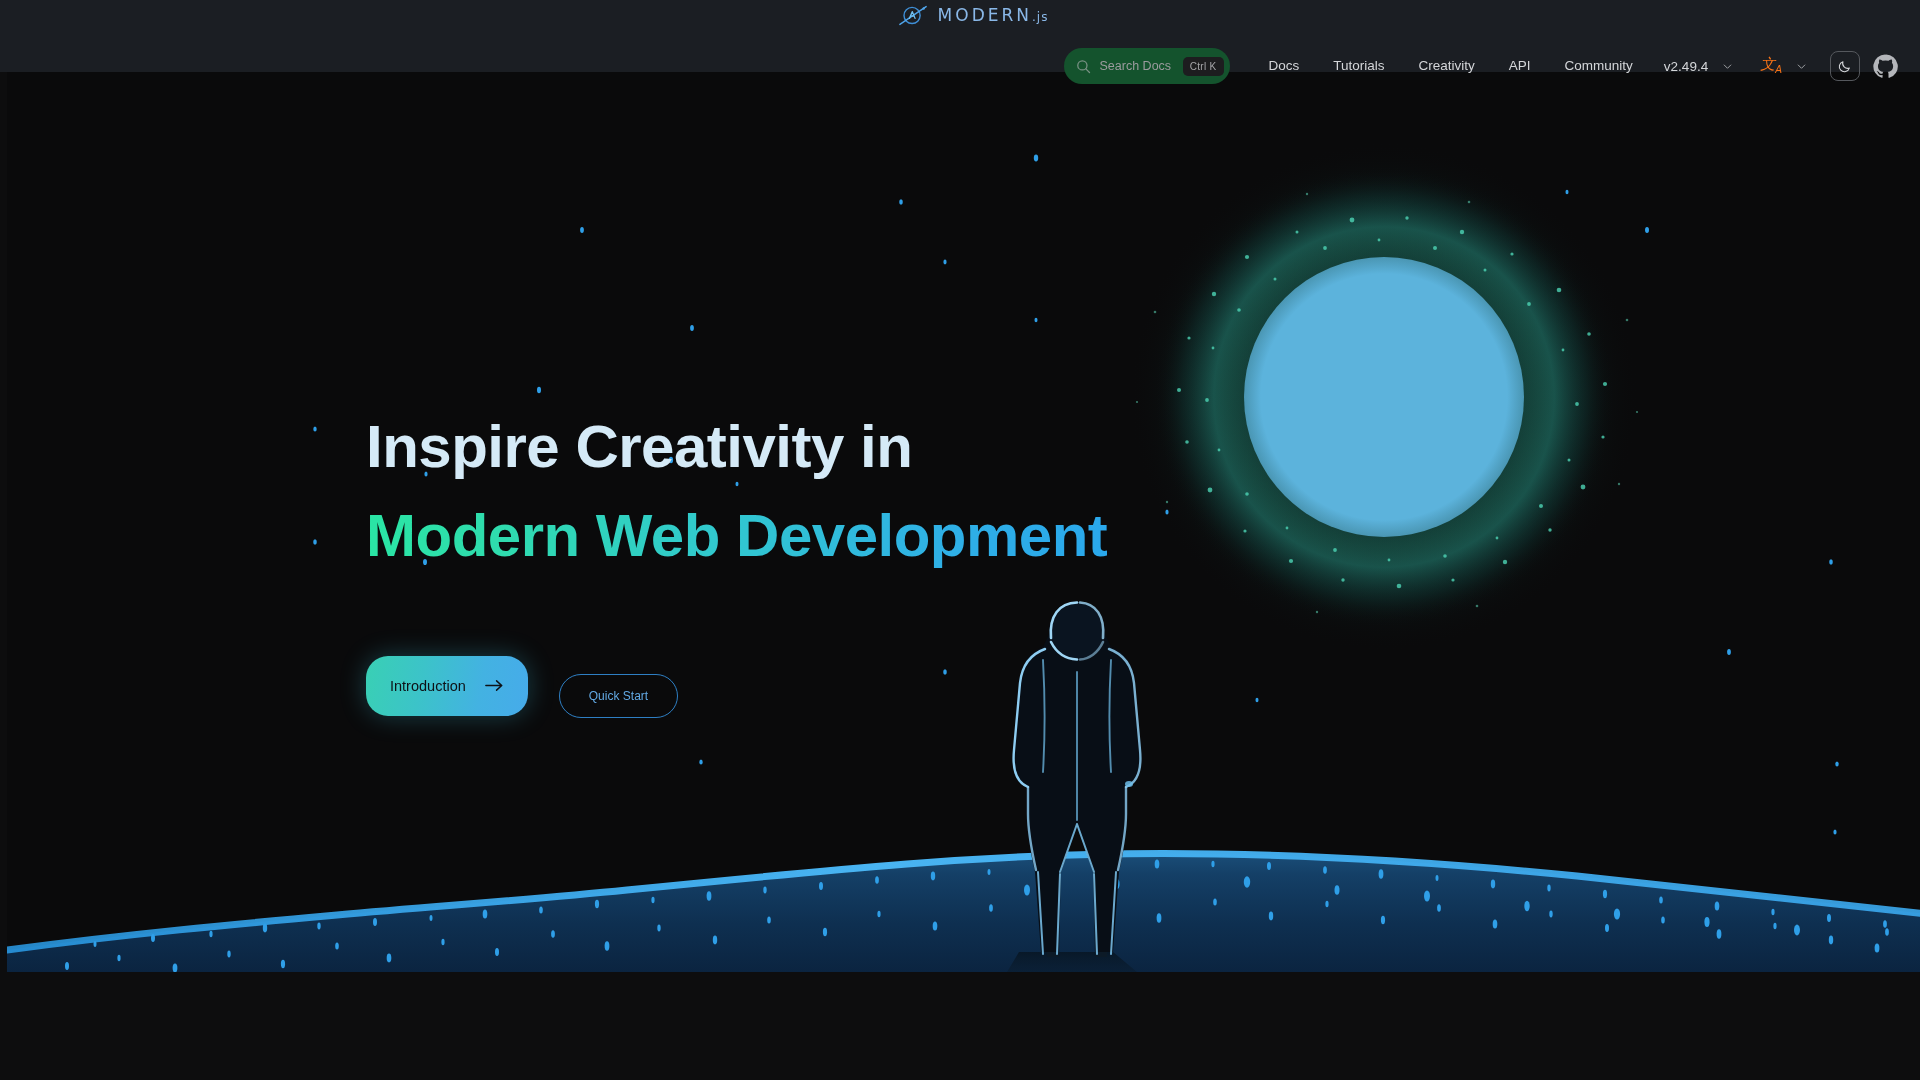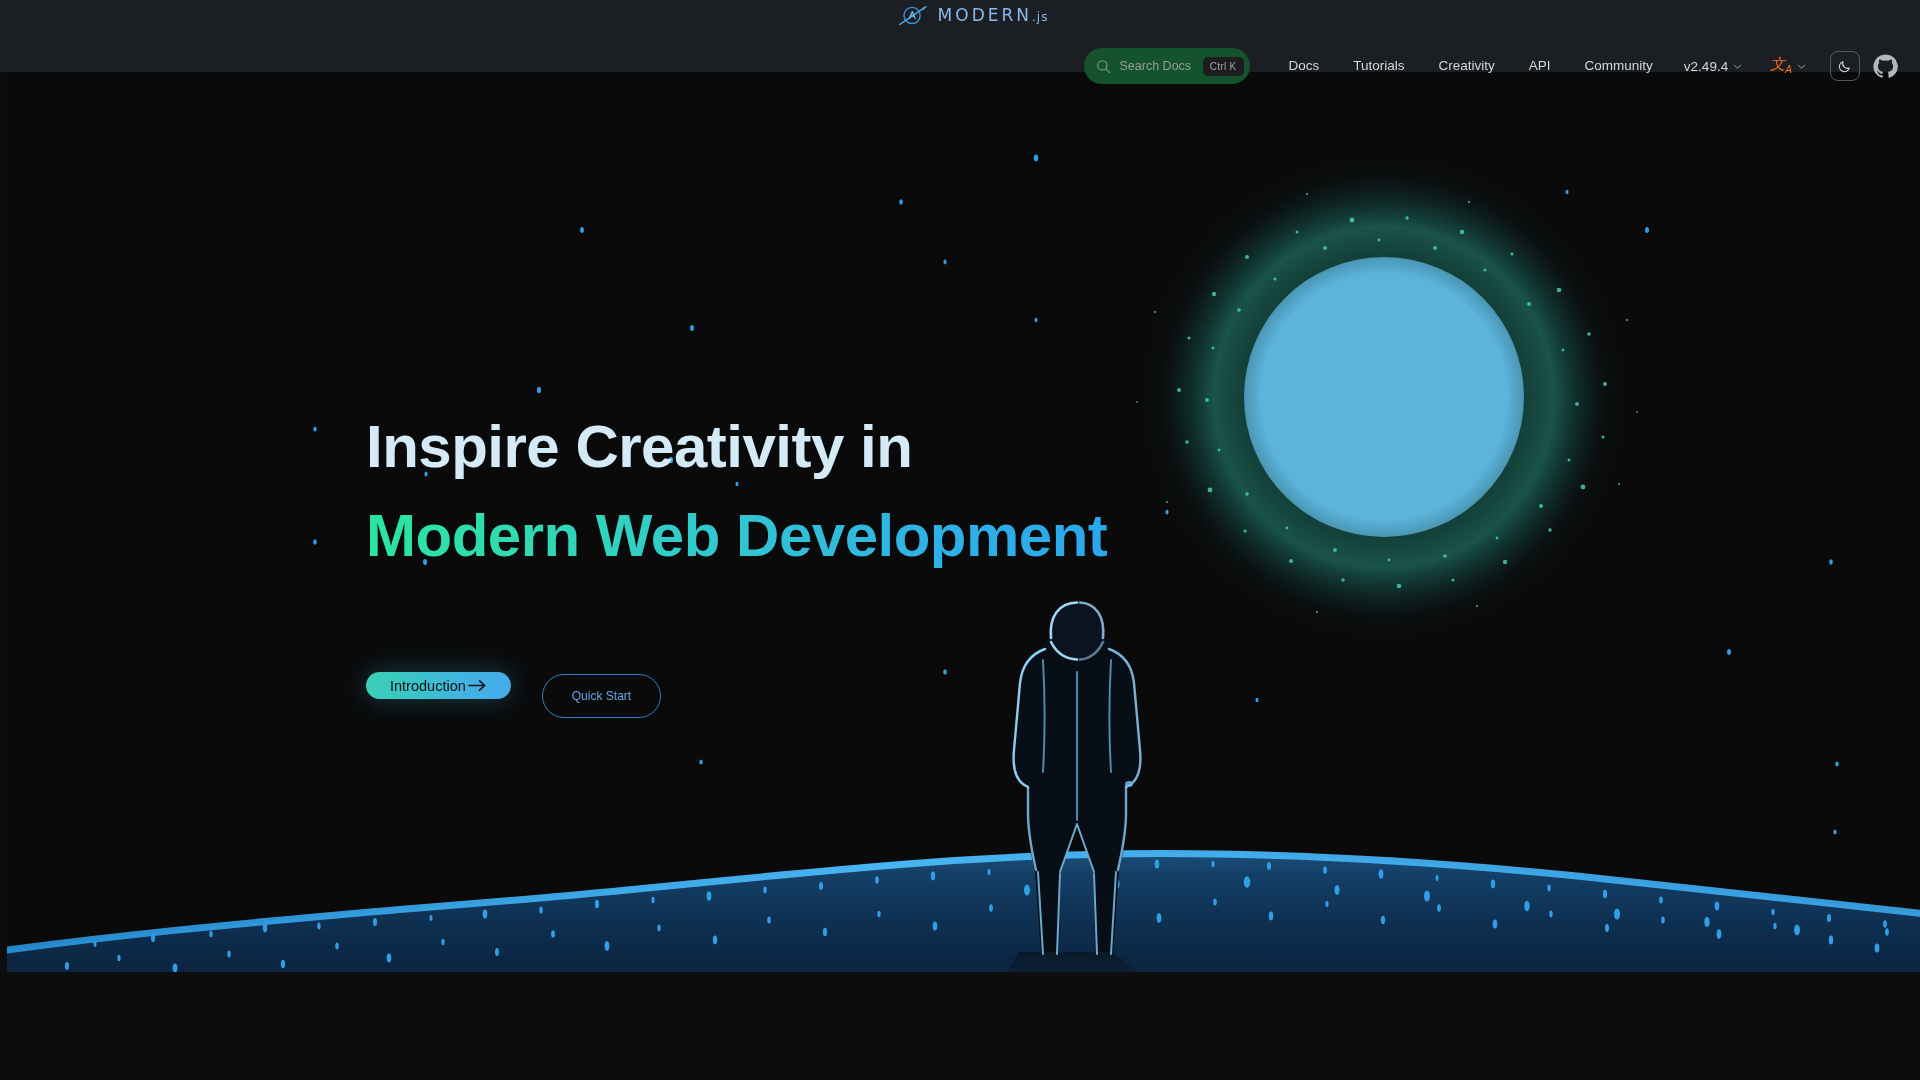--- a/index.html
+++ b/index.html
@@ -56,21 +56,21 @@
     padding:4px 7px; white-space:nowrap; letter-spacing:.3px;
   }
 
   .nav-link{
     font-size:13.5px; color:#d4d6d9;
     padding:0 17px; line-height:72px;
     white-space:nowrap; cursor:pointer; text-decoration:none;
   }
 
   .nav-select{
-    display:flex; align-items:center; gap:5px;
+    display:flex; align-items:center; gap:15px;
     font-size:13.5px; color:#d4d6d9;
     padding:0 14px; cursor:pointer; white-space:nowrap;
   }
   .chev{ width:9px; height:9px; flex:0 0 auto; opacity:.75; }
   .lang-glyph{
     font-family:"DejaVu Sans", sans-serif;
     font-size:15px; color:#f97316; line-height:1;font-style:italic;
   }
   .lang-glyph sub{ font-size:10px; }
 
@@ -99,22 +99,22 @@
   }
   .hl-1{ color:#d5eaf7; }
   .hl-2{
     background:linear-gradient(90deg,#2ae5a4 0%,#2fdcae 18%,#31c8cf 48%,#2fb0e6 78%,#2aa8ec 100%);
     -webkit-background-clip:text; background-clip:text; color:transparent;margin-top:18px;
   }
 
   .cta-row{ display:flex; align-items:center; gap:31px; margin-top:82px; }
   .btn-primary{
     position:relative;
-    display:flex; align-items:center; gap:2px;
-    height:27px; padding:0 24px;
+    display:flex; align-items:center; gap:19px;
+    height:60px; padding:0 24px;
     border-radius:22px; border:none; cursor:pointer;
     background:linear-gradient(100deg,#39d0b4 0%,#3cc3c9 35%,#43b2e2 70%,#46abea 100%);
     color:#0d1116; font-size:14.5px; font-weight:400;
     box-shadow:0 0 26px rgba(60,190,215,.30);
     font-family:"Liberation Sans", sans-serif;
   }
   .btn-primary .arrow{ width:19px; height:13px; display:block; }
   .btn-outline{
     display:flex; align-items:center; justify-content:center;
     height:44px; padding:0 29px;

